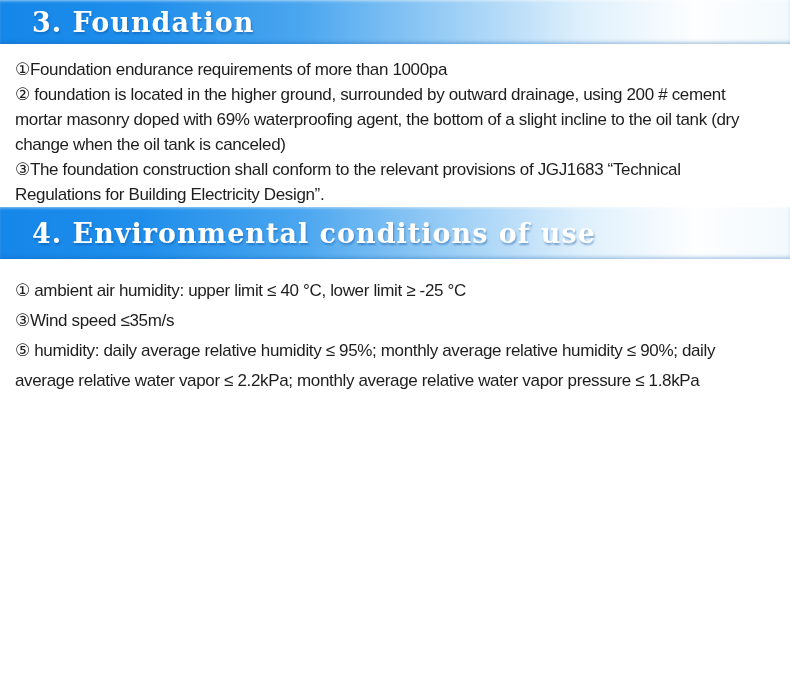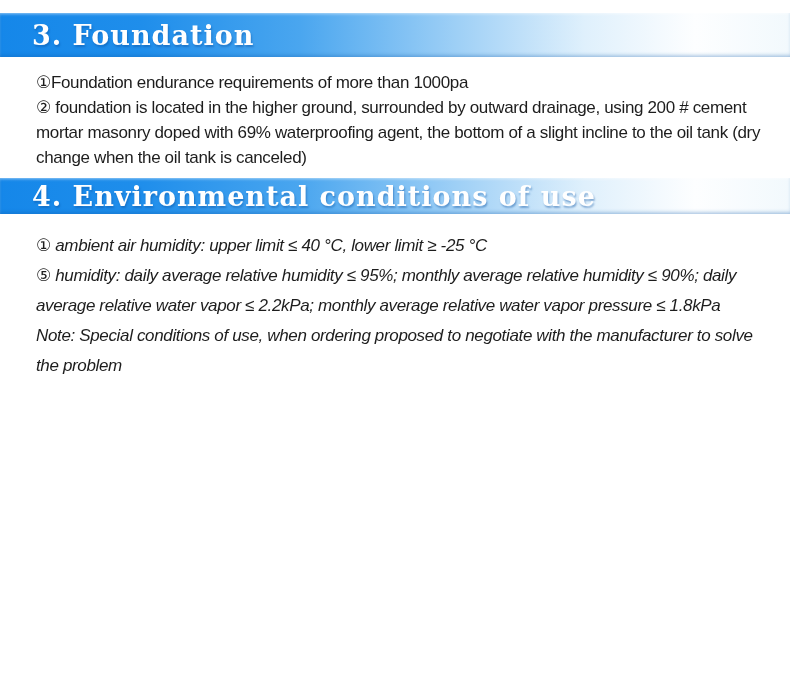--- a/index.html
+++ b/index.html
@@ -17,61 +17,62 @@
     box-sizing: border-box;
     display: flex;
     align-items: center;
     padding-left: 32px;
     background: linear-gradient(90deg,
       #1587e9 0%, #1f8eeb 18%, #4aa6ef 38%,
       #9fd0f6 58%, #dff0fc 74%, #fdfeff 88%, #f2f9fd 100%);
     box-shadow: inset 0 -3px 4px -2px rgba(16, 90, 170, 0.45),
                 inset 0 2px 3px -1px rgba(255, 255, 255, 0.55);
   }
-  .banner-1 { margin-top: 13px; height: 44px; }
-  .banner-2 { margin-top: 8px;  height: 36px; }
+  .banner-1 { height: 44px; }
+  .banner-2 {  height: 52px; }
   .banner-title {
     font-family: "DejaVu Serif", "Liberation Serif", serif;
     font-weight: bold;
     font-size: 27px;
     letter-spacing: 1px;
     color: #ffffff;
     text-shadow: 1px 2px 2px rgba(10, 80, 160, 0.45);
     white-space: nowrap;
   }
   .section-body {
     box-sizing: border-box;
     width: 100%;
-    padding: 0 26px 0 36px;
+    padding: 0 26px 0 15px;
     font-size: 17px;
     letter-spacing: -0.35px;
   }
   .section-body p { margin: 0; }
   .body-1 { margin-top: 13px; }
   .body-1 p { line-height: 25px; }
-  .body-2 { margin-top: 17px; font-style: italic; }
+  .body-2 { margin-top: 17px; }
   .body-2 p { line-height: 30px; }
 </style>
 </head>
 <body>
 
 <div class="page">
 
   <div class="banner banner-1">
     <span class="banner-title">3. Foundation</span>
   </div>
 
   <div class="section-body body-1">
     <p>①Foundation endurance requirements of more than 1000pa</p>
     <p>② foundation is located in the higher ground, surrounded by outward drainage, using 200 # cement mortar masonry doped with 69% waterproofing agent, the bottom of a slight incline to the oil tank (dry change when the oil tank is canceled)</p>
+    <p>③The foundation construction shall conform to the relevant provisions of JGJ1683 “Technical Regulations for Building Electricity Design”.</p>
   </div>
 
   <div class="banner banner-2">
     <span class="banner-title">4. Environmental conditions of use</span>
   </div>
 
   <div class="section-body body-2">
     <p>① ambient air humidity: upper limit ≤ 40 °C, lower limit ≥ -25 °C</p>
+    <p>③Wind speed ≤35m/s</p>
     <p>⑤ humidity: daily average relative humidity ≤ 95%; monthly average relative humidity ≤ 90%; daily average relative water vapor ≤ 2.2kPa; monthly average relative water vapor pressure ≤ 1.8kPa</p>
-    <p>Note: Special conditions of use, when ordering proposed to negotiate with the manufacturer to solve the problem</p>
   </div>
 
 </div>
 
 </body></html>

